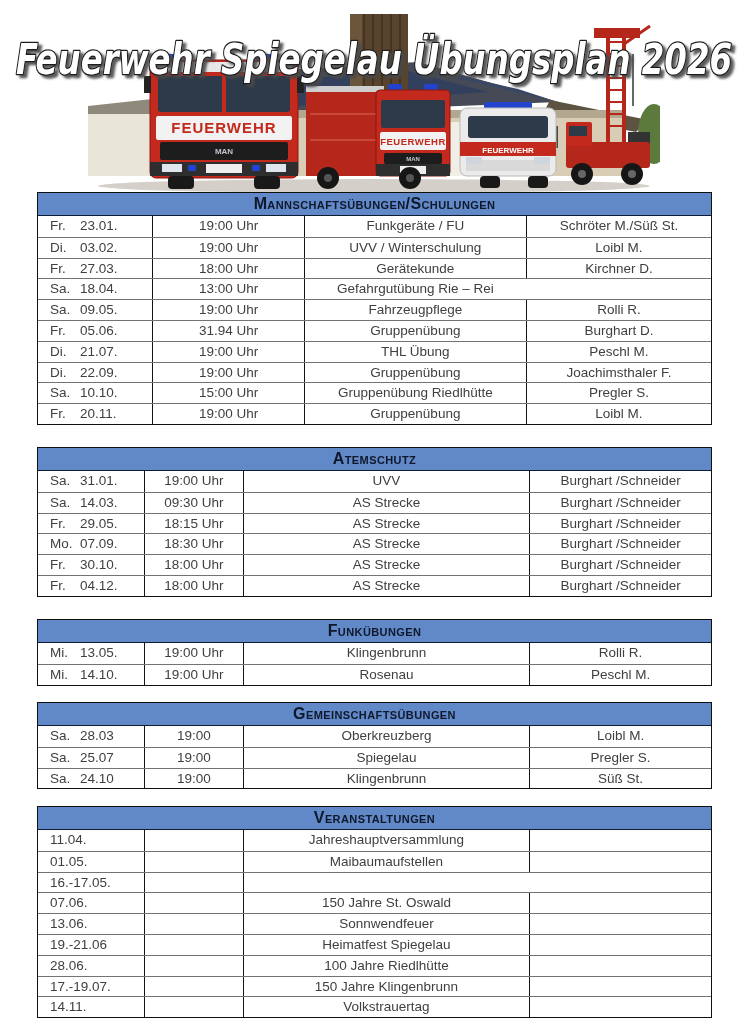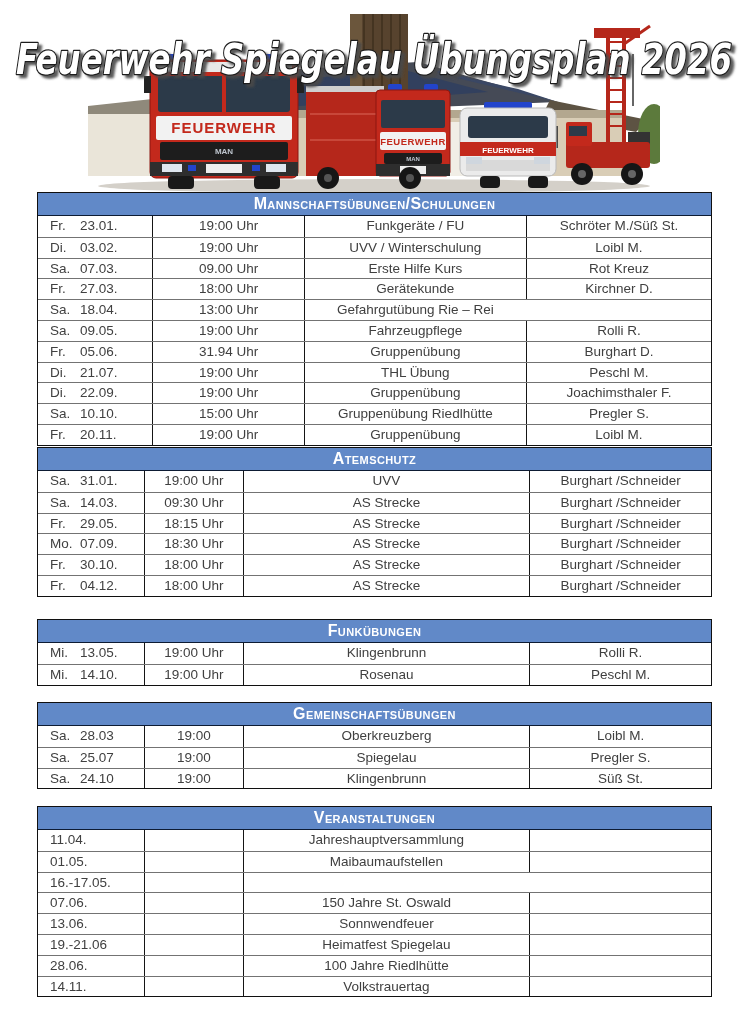--- a/index.html
+++ b/index.html
@@ -19,21 +19,21 @@
   .tables { position:absolute; left:37px; top:0; width:675px; }
   section.tbl {
     position:absolute; left:0; width:100%; box-sizing:border-box;
     border:1.5px solid #101010; background:#ffffff;
   }
   .sec-0 { top:192px; } .sec-1 { top:447px; } .sec-2 { top:619px; }
   .sec-3 { top:702px; } .sec-4 { top:806px; }
 
   .tbl-header {
     height:22px; line-height:22px; text-align:center;
-    background:#6189C8; color:#ffffff;
+    background:#6189C8; color:#0f172a;
     font-weight:bold; font-variant:small-caps; font-size:16px; letter-spacing:.4px;
     border-bottom:1.5px solid #0d1b33;
   }
 
   .row {
     display:grid; height:20.8px; line-height:19.5px; box-sizing:border-box;
     font-size:13.5px; color:#404040;
   }
   .row + .row { border-top:1px solid #737373; }
   .sec-0 .row { grid-template-columns:17% 22.5% 33% 27.5%; }
@@ -185,26 +185,20 @@
           <div class="cell event">Funkgeräte / FU</div>
           <div class="cell person">Schröter M./Süß St.</div>
         </div>
         <div class="row">
           <div class="cell date"><span class="day">Di.</span>03.02.</div>
           <div class="cell time">19:00 Uhr</div>
           <div class="cell event">UVV / Winterschulung</div>
           <div class="cell person">Loibl M.</div>
         </div>
         <div class="row">
-          <div class="cell date"><span class="day">Sa.</span>07.03.</div>
-          <div class="cell time">09.00 Uhr</div>
-          <div class="cell event">Erste Hilfe Kurs</div>
-          <div class="cell person">Rot Kreuz</div>
-        </div>
-        <div class="row">
           <div class="cell date"><span class="day">Fr.</span>27.03.</div>
           <div class="cell time">18:00 Uhr</div>
           <div class="cell event">Gerätekunde</div>
           <div class="cell person">Kirchner D.</div>
         </div>
         <div class="row">
           <div class="cell date"><span class="day">Sa.</span>18.04.</div>
           <div class="cell time">13:00 Uhr</div>
           <div class="cell event">Gefahrgutübung Rie – Rei</div>
         </div>
@@ -357,20 +351,26 @@
           <div class="cell event">Heimatfest Spiegelau</div>
           <div class="cell person"></div>
         </div>
         <div class="row">
           <div class="cell date">28.06.</div>
           <div class="cell time"></div>
           <div class="cell event">100 Jahre Riedlhütte</div>
           <div class="cell person"></div>
         </div>
         <div class="row">
+          <div class="cell date">17.-19.07.</div>
+          <div class="cell time"></div>
+          <div class="cell event">150 Jahre Klingenbrunn</div>
+          <div class="cell person"></div>
+        </div>
+        <div class="row">
           <div class="cell date">14.11.</div>
           <div class="cell time"></div>
           <div class="cell event">Volkstrauertag</div>
           <div class="cell person"></div>
         </div>
       </section>
     </div>
 
 </div>
 

